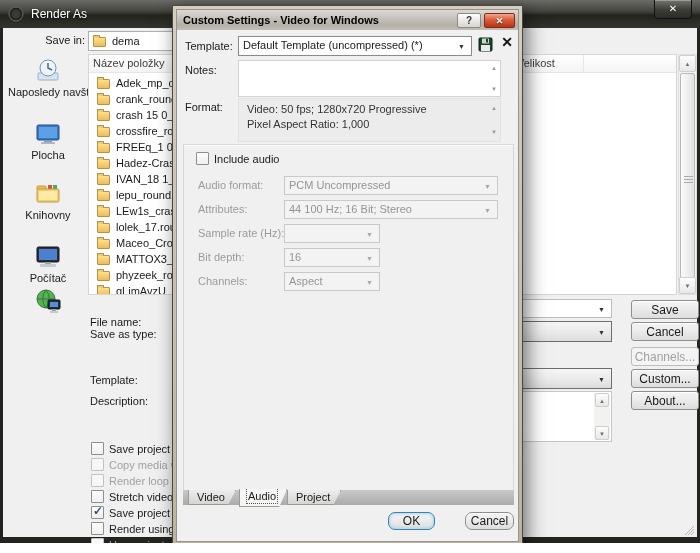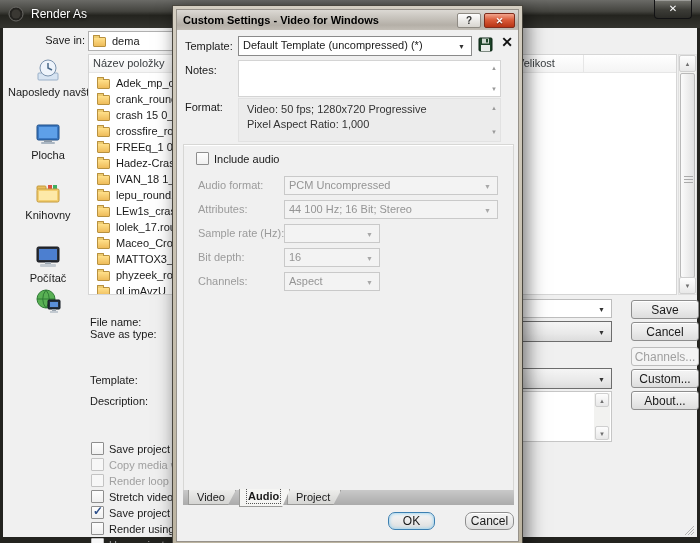--- a/index.html
+++ b/index.html
@@ -111,21 +111,21 @@
     line-height:15px; color:#333; }
 
   .tab-panel { left:6px; top:114px; width:331px; height:346px;
     border:1px solid #d7d7d5; border-bottom:none; box-shadow:inset 0 1px 0 #fff; }
   .audio-lbl { color:#9b9b9b; }
 
   .tabstrip { left:6px; top:460px; width:331px; height:15px; background:linear-gradient(#c9c9c9,#ababab); }
   .tab { position:absolute; top:0; height:15px; padding:0 10px 0 8px; line-height:14px;
     background:linear-gradient(#ededeb,#d5d5d3); border:1px solid #9a9a98; border-top:none;
     clip-path:polygon(0 0, 100% 0, calc(100% - 8px) 100%, 0 100%); cursor:default; }
-  .tab.active { top:-1px; height:18px; background:#f5f5f3; font-weight:bold; z-index:2;text-align:center; }
+  .tab.active { top:-1px; height:18px; background:#f5f5f3; font-weight:normal; z-index:2;text-align:center; }
   .tab.active .tab-lbl { outline:1px dotted #555; outline-offset:1px; }
 
   .dlg-btn { height:18px; line-height:17px;border-radius:7px; }
   .dlg-btn.default { border:1px solid #3c7fb1; box-shadow:inset 0 0 3px 1px #a8d8f0; }
 </style>
 </head>
 <body>
 
 <div class="screen">
 

